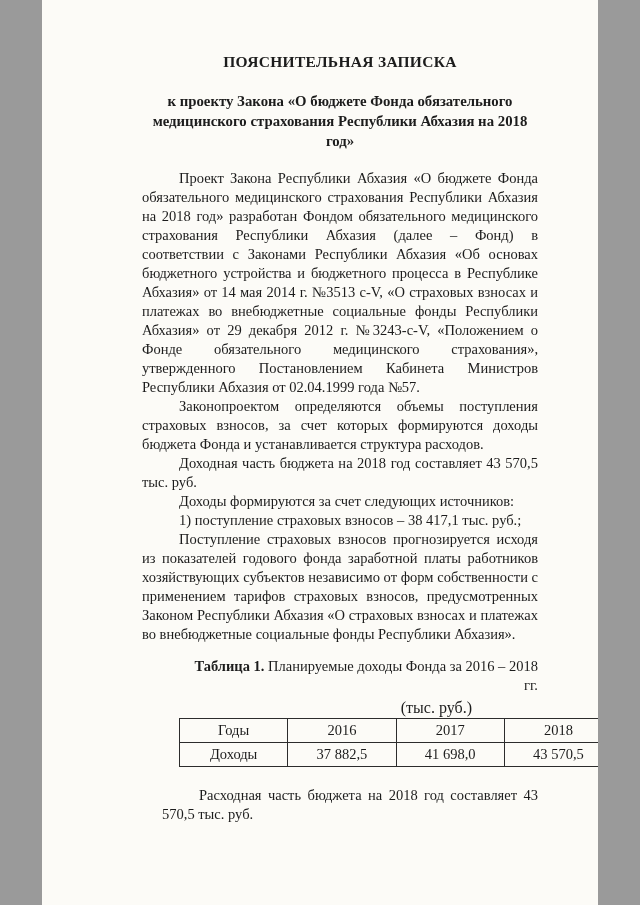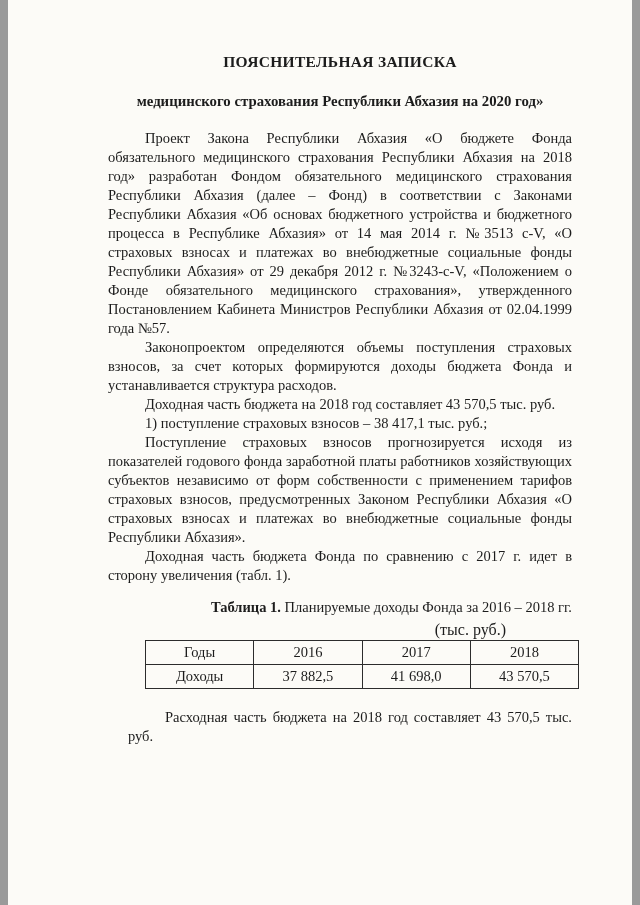--- a/index.html
+++ b/index.html
@@ -1,19 +1,19 @@
 <!DOCTYPE html>
 <html lang="ru"><head>
 <meta charset="utf-8">
 <style>
   html, body { margin: 0; padding: 0; }
   body { background: #9a9a9a; }
   .page {
     position: relative;
-    width: 624px;
+    width: 556px;
     height: 905px;
     margin: 0 auto;
     background: #fcfbf7;
     box-sizing: border-box;
     padding: 52px 60px 0 100px;
     font-family: "Liberation Serif", "DejaVu Serif", serif;
     color: #1c1c1c;
     font-size: 14.5px;
     line-height: 19px;
     overflow: hidden;
@@ -69,30 +69,31 @@
   .after-table { margin-top: 19px; margin-left: 20px; }
 </style>
 </head>
 <body>
 
 <div class="page">
 
   <h1 class="doc-title">ПОЯСНИТЕЛЬНАЯ ЗАПИСКА</h1>
 
   <div class="doc-subtitle">
-    <div>медицинского страхования Республики Абхазия на 2020 год»</div>
+    <div>к проекту Закона «О бюджете Фонда обязательного</div>
+    <div>медицинского страхования Республики Абхазия на 2018 год»</div>
   </div>
 
   <div>
     <p class="para">Проект Закона Республики Абхазия «О бюджете Фонда обязательного медицинского страхования Республики Абхазия на 2018 год» разработан Фондом обязательного медицинского страхования Республики Абхазия (далее – Фонд) в соответствии с Законами Республики Абхазия «Об основах бюджетного устройства и бюджетного процесса в Республике Абхазия» от 14 мая 2014 г. №3513 с-V, «О страховых взносах и платежах во внебюджетные социальные фонды Республики Абхазия» от 29 декабря 2012 г. №3243-с-V, «Положением о Фонде обязательного медицинского страхования», утвержденного Постановлением Кабинета Министров Республики Абхазия от 02.04.1999 года №57.</p>
     <p class="para">Законопроектом определяются объемы поступления страховых взносов, за счет которых формируются доходы бюджета Фонда и устанавливается структура расходов.</p>
     <p class="para">Доходная часть бюджета на 2018 год составляет 43 570,5 тыс. руб.</p>
+    <p class="para">Доходы формируются за счет следующих источников:</p>
     <p class="para">1) поступление страховых взносов – 38 417,1 тыс. руб.;</p>
     <p class="para">Поступление страховых взносов прогнозируется исходя из показателей годового фонда заработной платы работников хозяйствующих субъектов независимо от форм собственности с применением тарифов страховых взносов, предусмотренных Законом Республики Абхазия «О страховых взносах и платежах во внебюджетные социальные фонды Республики Абхазия».</p>
-    <p class="para">Доходная часть бюджета Фонда по сравнению с 2017 г. идет в сторону увеличения (табл. 1).</p>
   </div>
 
   <p class="table-caption"><span class="cap-bold">Таблица 1.</span><span> Планируемые доходы Фонда за 2016 – 2018 гг.</span></p>
 
   <div class="units-note">(тыс. руб.)</div>
 
   <table class="income-table">
     <thead>
       <tr>
         <th>Годы</th>

